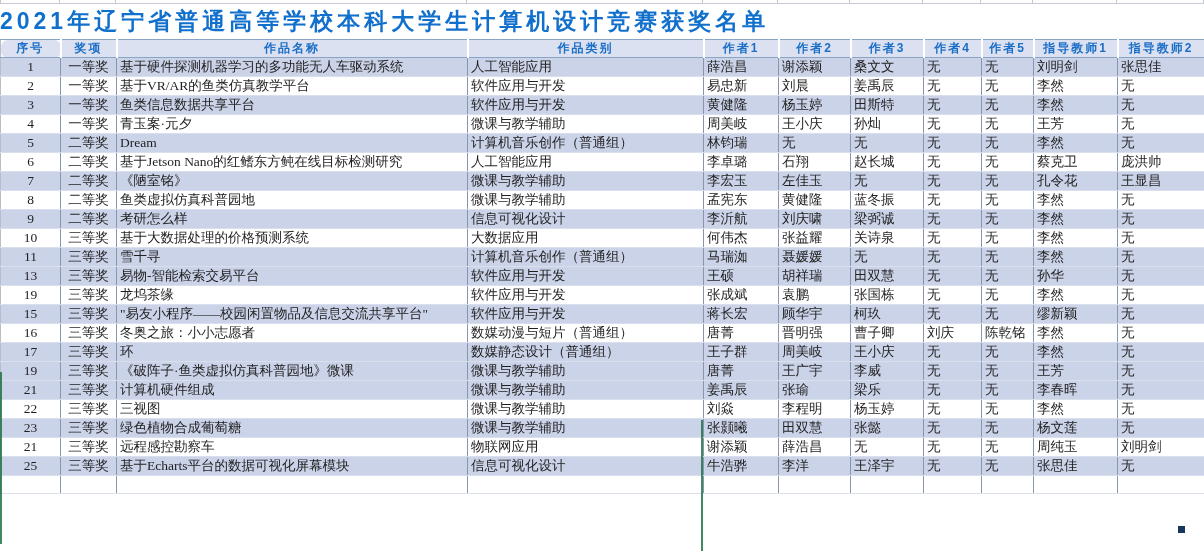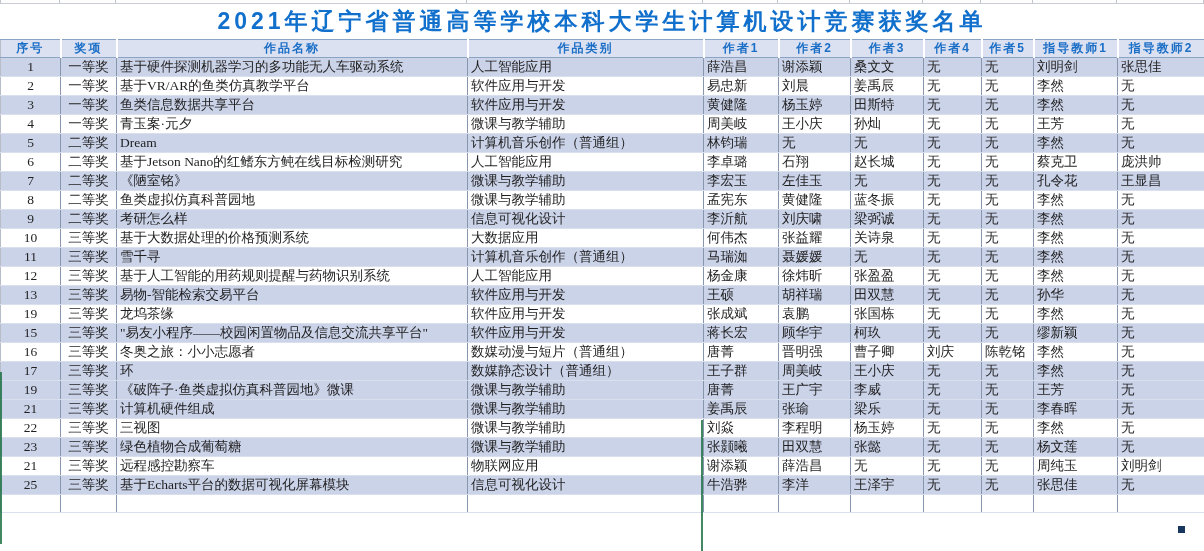--- a/index.html
+++ b/index.html
@@ -5,31 +5,31 @@
   html,body{margin:0;padding:0;background:#ffffff;}
   body{width:1204px;height:551px;overflow:hidden;font-family:"Liberation Sans",sans-serif;}
   .sheet{position:relative;width:1204px;height:551px;background:#fff;}
 
   
   .top-strip{display:flex;height:4px;border-bottom:1px solid #c9ccd4;box-sizing:border-box;}
   .top-strip .stub{height:100%;box-sizing:border-box;border-right:1px solid #c3c6ce;background:#fdfdfd;}
   .top-strip .stub:first-child{border-left:1px solid #c3c6ce;}
 
   
-  .title-row{height:35px;line-height:35px;text-align:center;background:#ffffff;
+  .title-row{height:35px;line-height:35px;background:#ffffff;
              border-bottom:0;overflow:hidden;white-space:nowrap;}
   .title-row span{font-weight:bold;font-size:23px;letter-spacing:4px;color:var(--title-text,#1270cd);}
 
   table{border-collapse:collapse;table-layout:fixed;width:1204px;}
   th,td{box-sizing:border-box;overflow:hidden;white-space:nowrap;padding:0 3px;}
 
   thead th{height:18px;background:var(--header-bg,#dbe1f1);color:var(--header-text,#1b6ec6);
            font-weight:bold;font-size:12px;letter-spacing:2px;text-align:center;
            border-top:1px solid #8aa4c6;border-bottom:1px solid #8aa4c6;border-right:2px solid #ffffff;}
-  thead th:first-child{border-left:1px solid #b9bdc7;}
+  thead th:first-child{border-left:1px solid #b9bdc7;border-radius:7px;}
 
   tbody td{height:19px;font-family:"Liberation Serif","DejaVu Serif",serif;font-size:13.5px;color:#1f1f1f;
            border-right:1px solid var(--grid-v,#8796ad);border-bottom:1px solid var(--grid-h,#d9dfec);}
   tbody td:first-child{border-left:1px solid #b9bdc7;}
   tr.odd  td{background:var(--row-odd,#cbd3e9);}
   tr.even td{background:var(--row-even,#ffffff);}
   tr.empty td{background:#ffffff;height:18px;}
   td.c{text-align:center;}
   td.l{text-align:left;}
 
@@ -226,33 +226,20 @@
           <td class="l">雪千寻</td>
           <td class="l">计算机音乐创作（普通组）</td>
           <td class="l">马瑞洳</td>
           <td class="l">聂媛媛</td>
           <td class="l">无</td>
           <td class="l">无</td>
           <td class="l">无</td>
           <td class="l">李然</td>
           <td class="l">无</td>
         </tr>
-        <tr class="even">
-          <td class="c">12</td>
-          <td class="c">三等奖</td>
-          <td class="l">基于人工智能的用药规则提醒与药物识别系统</td>
-          <td class="l">人工智能应用</td>
-          <td class="l">杨金康</td>
-          <td class="l">徐炜昕</td>
-          <td class="l">张盈盈</td>
-          <td class="l">无</td>
-          <td class="l">无</td>
-          <td class="l">李然</td>
-          <td class="l">无</td>
-        </tr>
         <tr class="odd">
           <td class="c">13</td>
           <td class="c">三等奖</td>
           <td class="l">易物-智能检索交易平台</td>
           <td class="l">软件应用与开发</td>
           <td class="l">王硕</td>
           <td class="l">胡祥瑞</td>
           <td class="l">田双慧</td>
           <td class="l">无</td>
           <td class="l">无</td>

